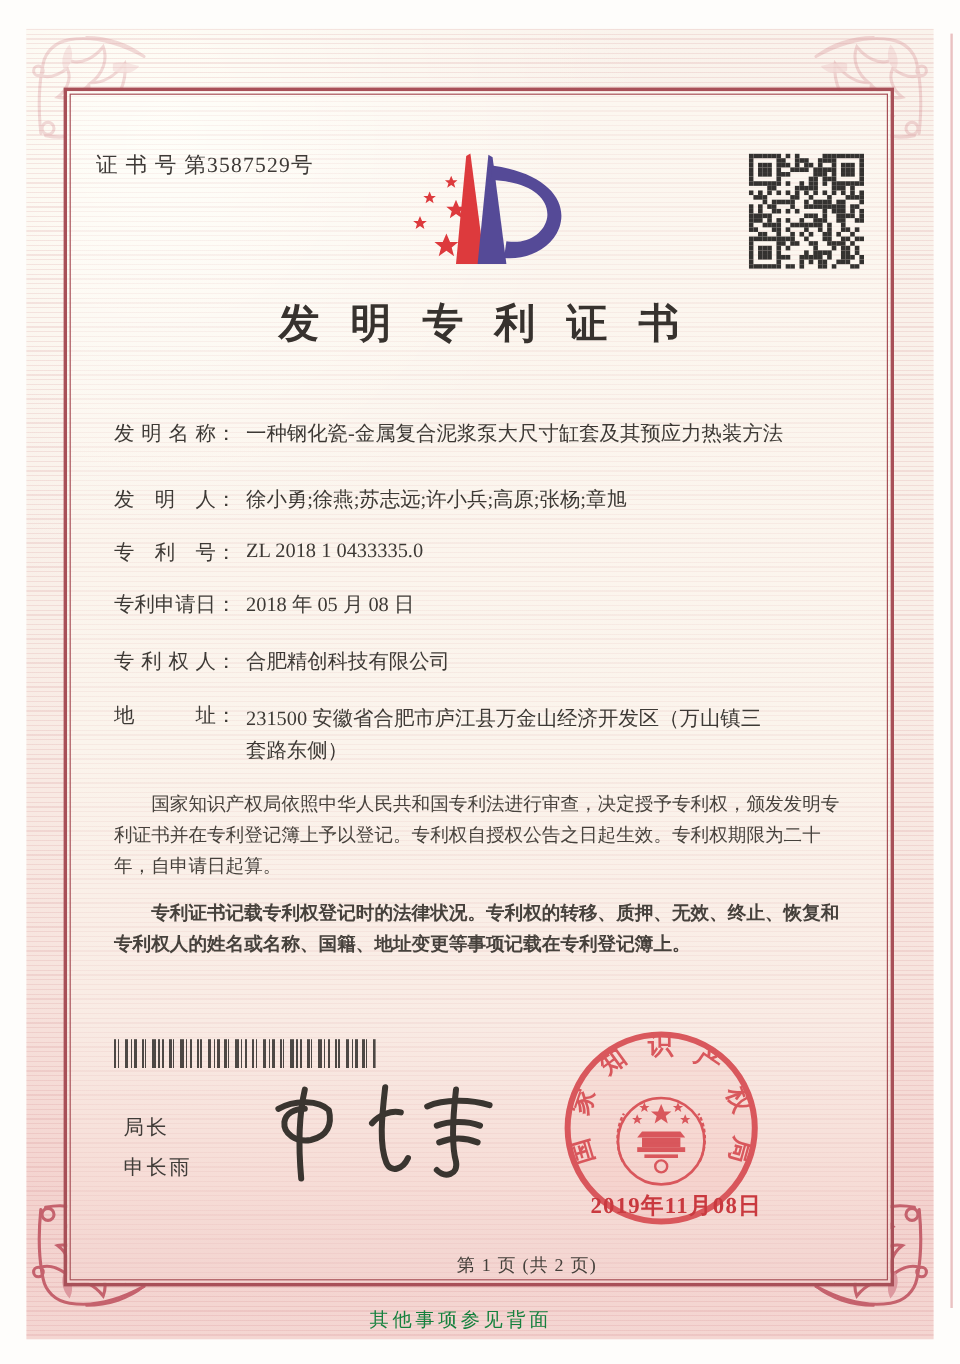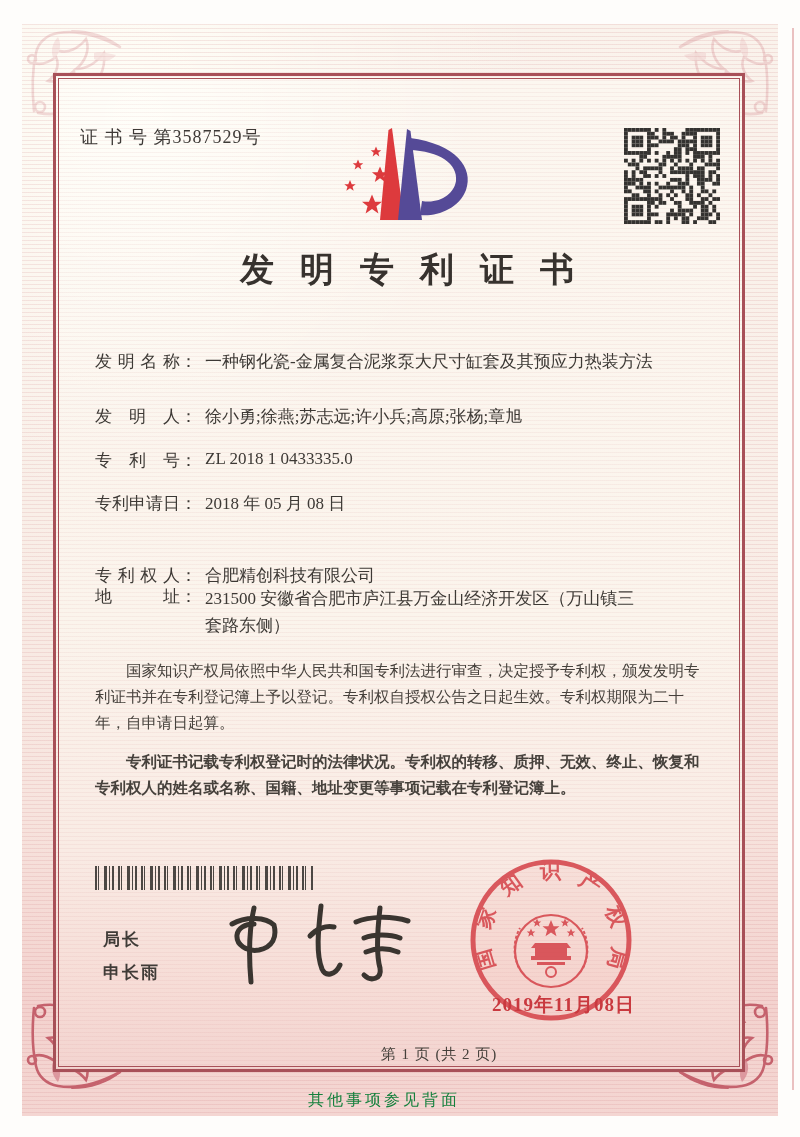--- a/index.html
+++ b/index.html
@@ -28,48 +28,48 @@
   .panel-bg{
     position:absolute;inset:0;
     background:
       repeating-linear-gradient(180deg, rgba(205,125,130,.09) 0 1px, rgba(255,255,255,0) 1px 4px),
       radial-gradient(circle at 12% 4%, rgba(255,255,250,.9), rgba(255,255,250,0) 30%),
       linear-gradient(180deg,#fcf7f0 0%,#fbf4ec 55%,#f9ebe4 78%,#f6dcd6 92%,#f3d4d0 100%);
   }
   .abs{position:absolute;}
   .cert-no{left:24px;top:49px;font-size:18px;letter-spacing:1px;color:#3e3a37;}
   .title{
-    left:8px;top:171px;width:100%;text-align:center;
+    left:0;top:171px;width:100%;text-align:center;
     font-size:34px;font-weight:700;color:#37322e;
     letter-spacing:26px;
   }
   .title span{padding-left:26px;}
   .row{left:39px;width:648px;white-space:nowrap;font-size:17px;color:#3d3935;position:absolute;}
   .lbl{display:inline-block;width:85px;text-align:justify;text-align-last:justify;vertical-align:top;}
   .colon{display:inline-block;margin-right:8px;vertical-align:top;}
   .val{vertical-align:top;}
   .row-name{top:274px;}
   .row-inventors{top:329px;}
   .row-patentno{top:373px;}
   .row-filing{top:416px;}
-  .row-patentee{top:488px;}
+  .row-patentee{top:464px;}
   .row-address{top:509px;white-space:normal;}
   .row-address .val{display:inline-block;width:432px;line-height:27px;}
   .row-grant{top:561px;}
   .pair2{position:absolute;left:360px;top:0;white-space:nowrap;}
   .paras{left:39px;top:582px;width:618px;font-size:15.5px;line-height:26px;color:#46413c;}
   .paras p{margin:0;text-indent:2em;}
   .paras p + p{margin-top:13px;font-weight:bold;}
   .barcode{
     left:39px;top:790px;width:218px;height:24px;
     background:
       repeating-linear-gradient(90deg,#35322f 0 2px,rgba(0,0,0,0) 2px 3px,#35322f 3px 4px,rgba(0,0,0,0) 4px 9px,#35322f 9px 12px,rgba(0,0,0,0) 12px 14px,#35322f 14px 15px,rgba(0,0,0,0) 15px 17px,#35322f 17px 19px,rgba(0,0,0,0) 19px 23px);
     opacity:.88;
   }
-  .signer{left:47px;font-family:"Liberation Sans","DejaVu Sans",sans-serif;font-weight:700;font-size:17px;color:#403c38;letter-spacing:2px;}
+  .signer{left:47px;font-family:"Liberation Sans","DejaVu Sans",sans-serif;font-weight:400;font-size:17px;color:#403c38;letter-spacing:2px;}
   .signer-title{top:852px;}
   .signer-name{top:885px;}
   .signature{left:158px;top:818px;width:210px;height:100px;}
   .seal{left:411px;top:780px;width:168px;height:168px;opacity:.9;}
   .seal-date{
     left:411px;top:916px;width:168px;text-align:right;
     font-size:19px;font-weight:700;color:#c9393f;letter-spacing:1px;z-index:5;
   }
   .page-info{left:0;top:969px;width:100%;text-align:center;font-size:15px;color:#45403b;letter-spacing:1px;margin-left:40px;}
   .back-note{left:308px;top:1090px;font-size:16px;color:#15803d;letter-spacing:3px;}

